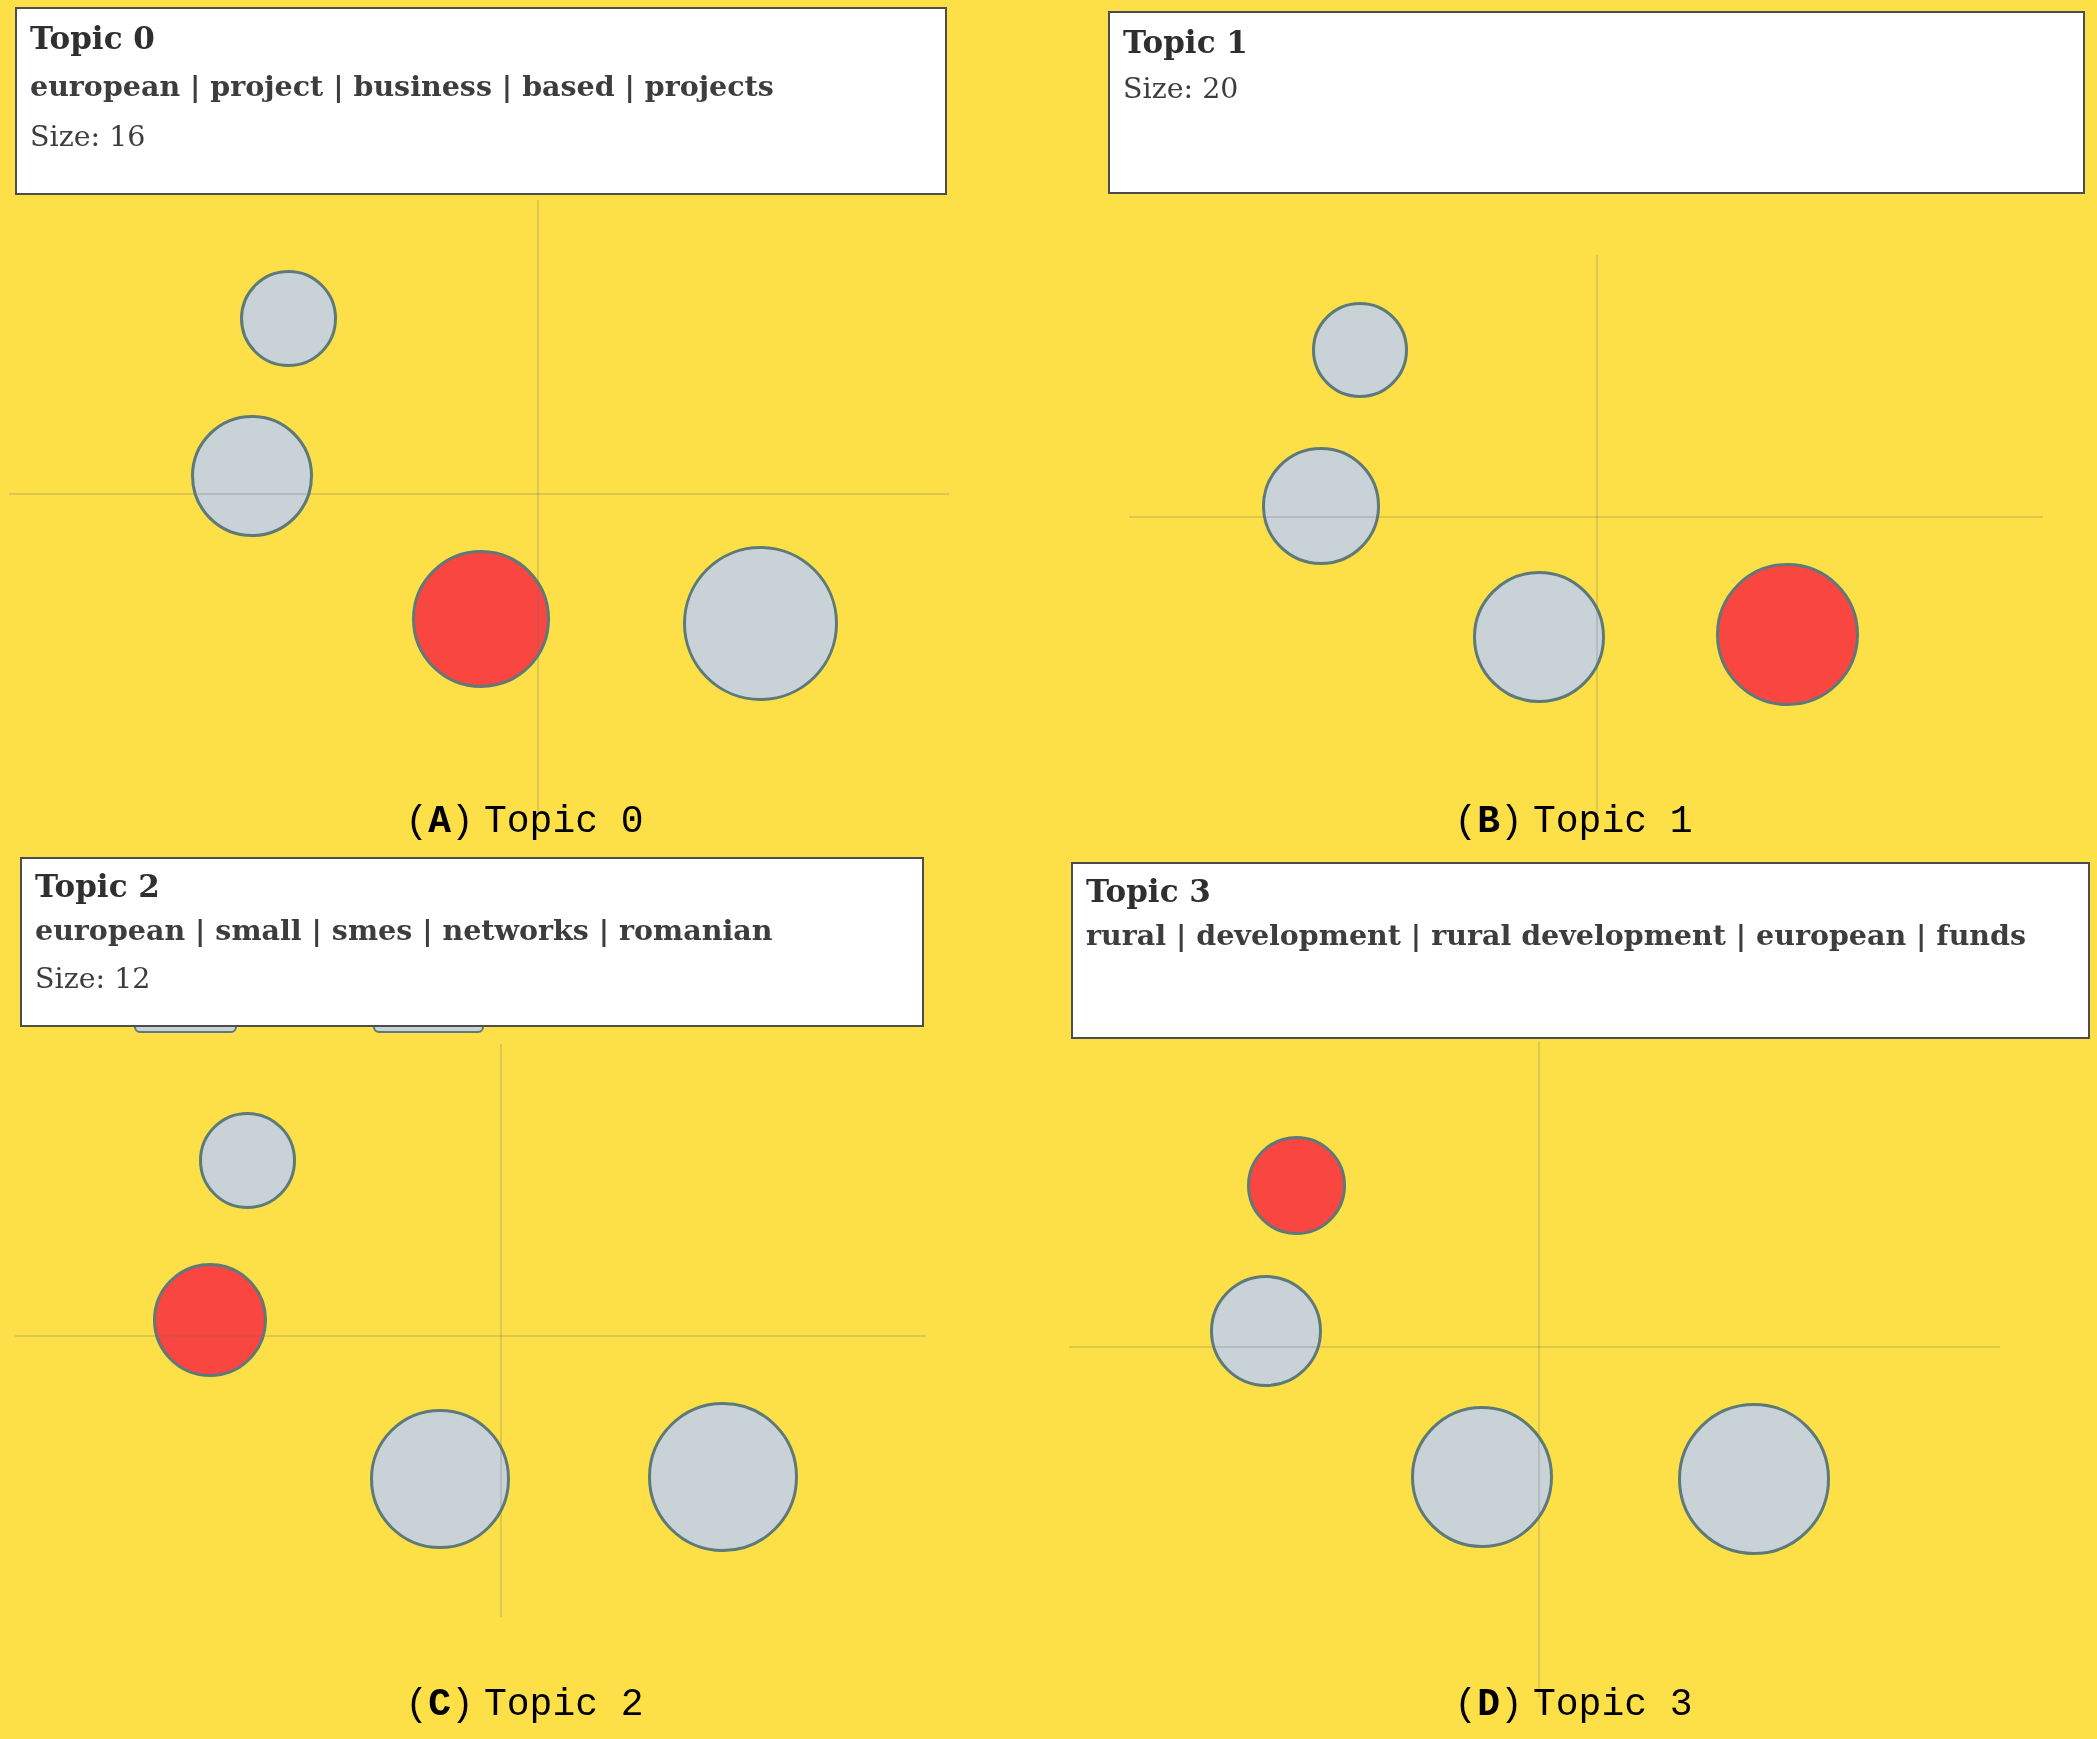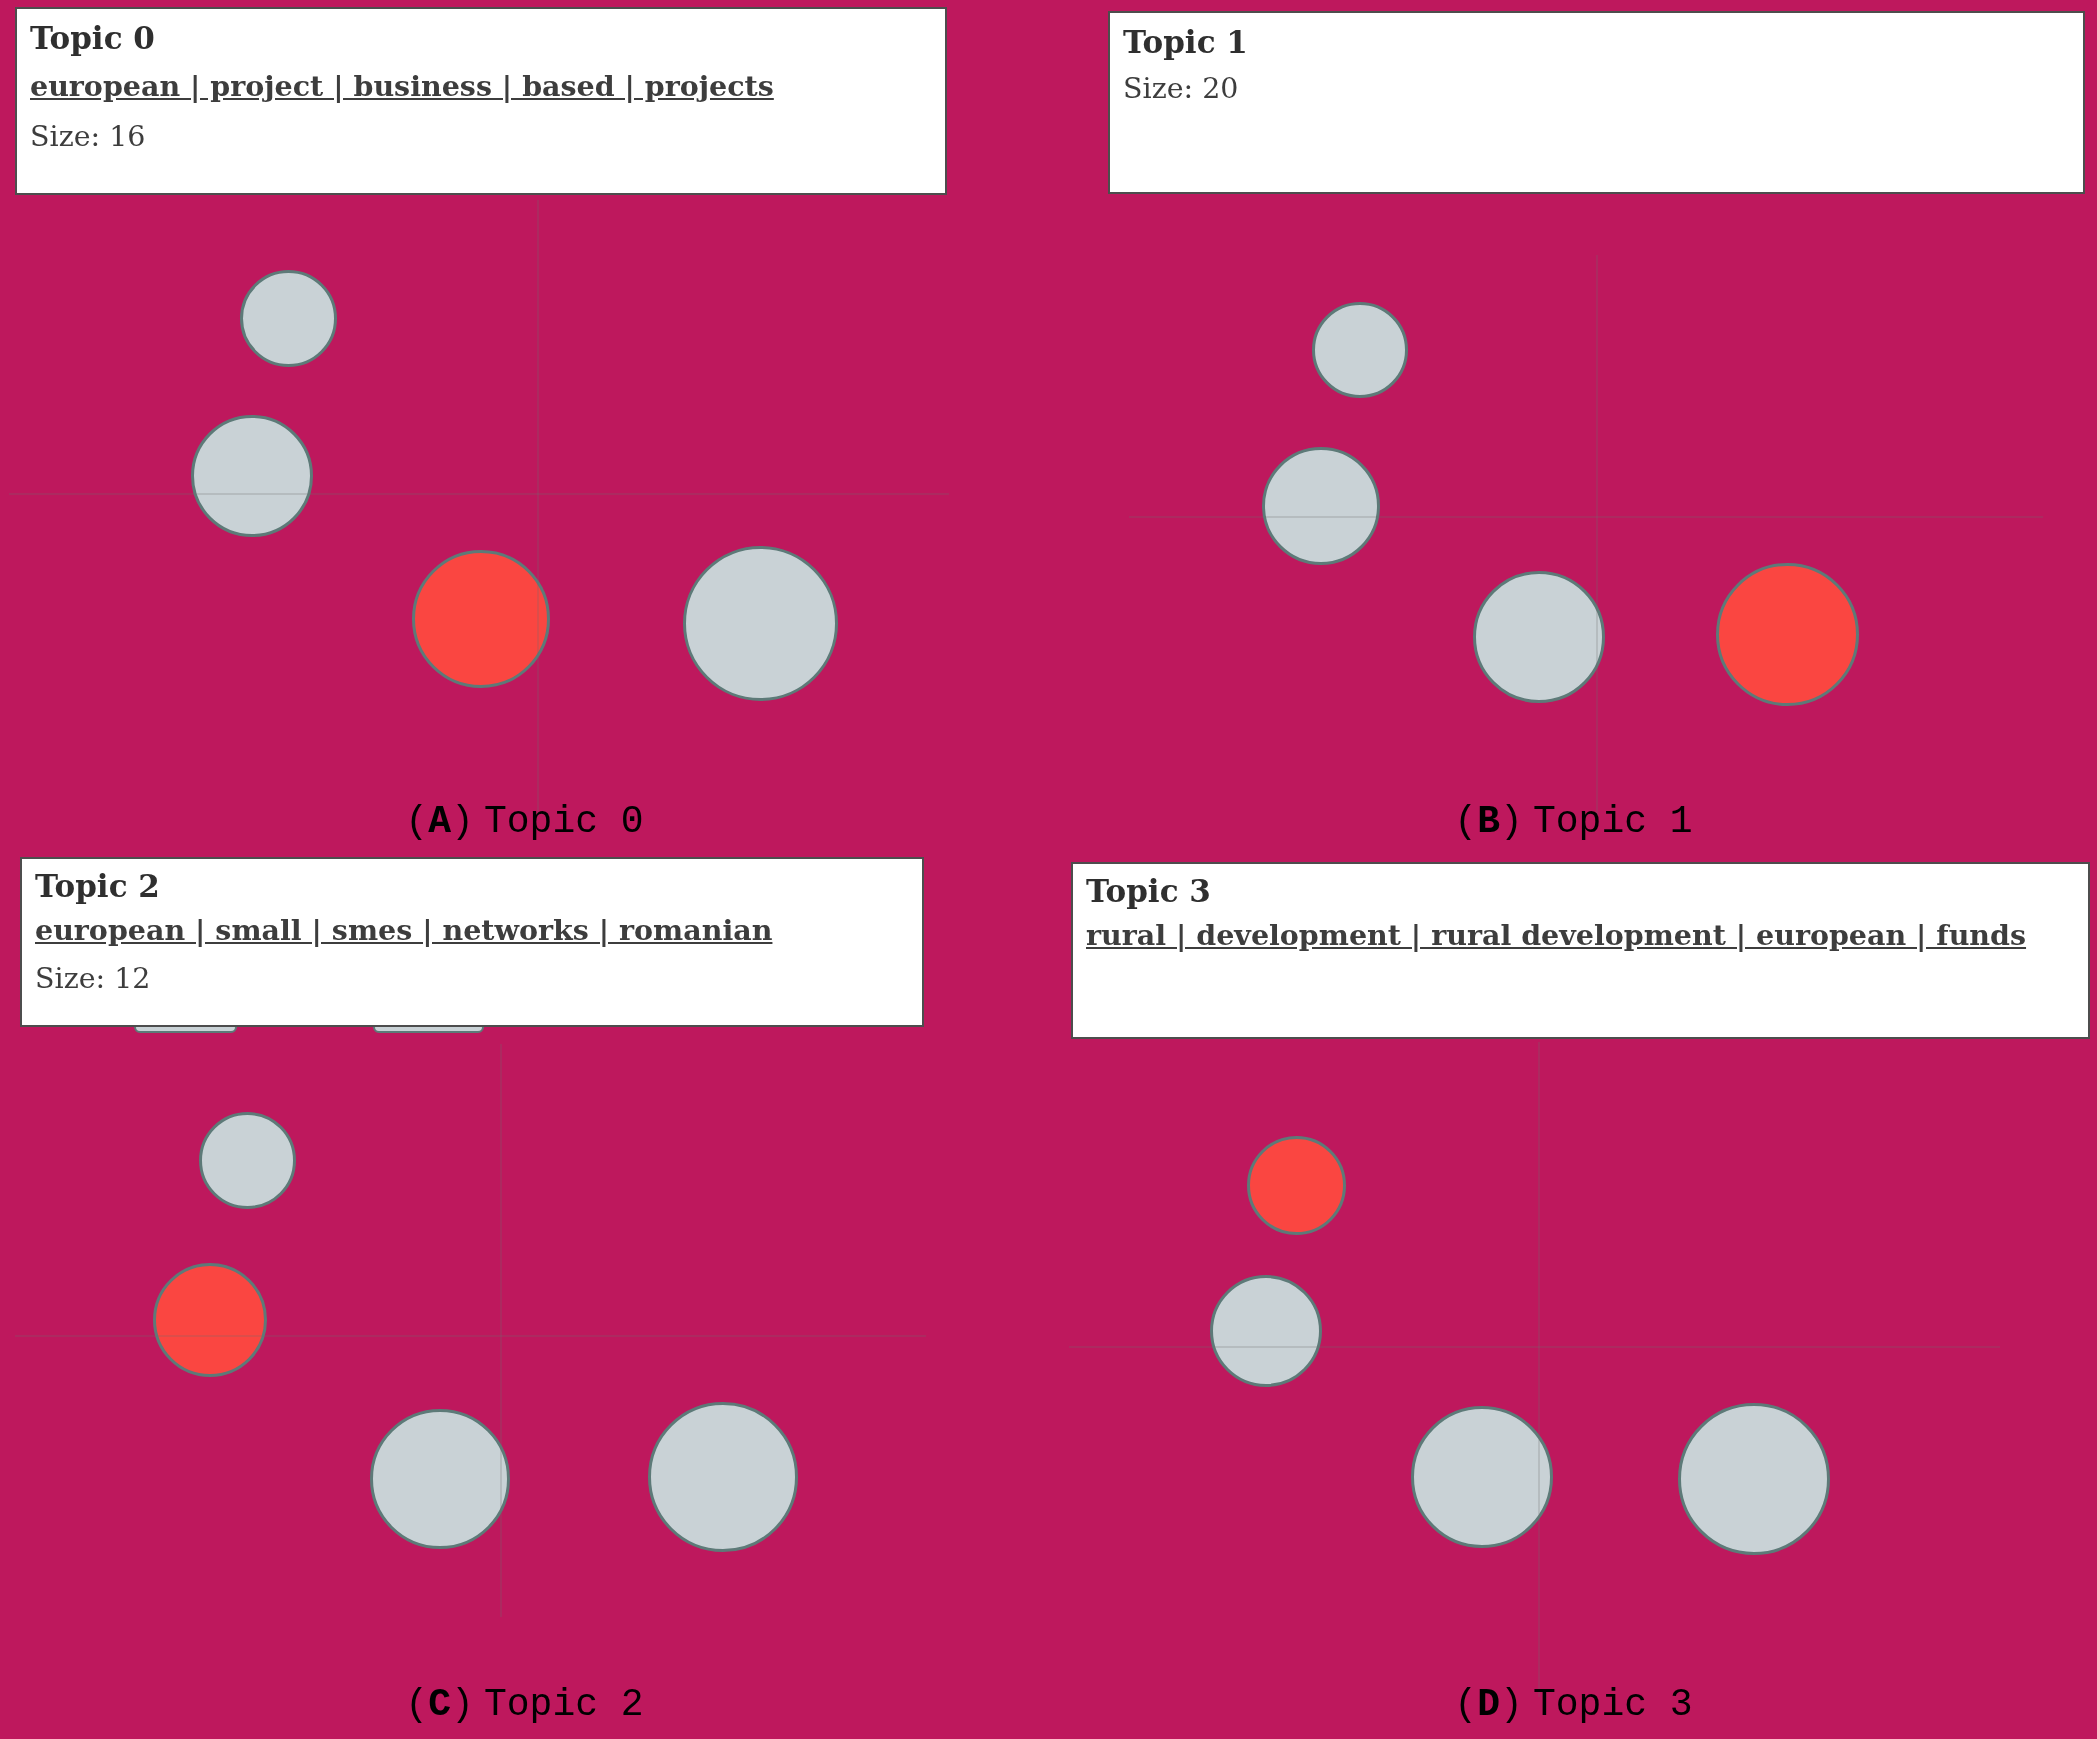--- a/index.html
+++ b/index.html
@@ -1,36 +1,36 @@
 <!DOCTYPE html>
 <html style="--red-fill: #fa4641; --gray-fill: #c9d2d6; --bubble-stroke: #5d7a78; --gridline: rgba(110,110,110,0.22); --tooltip-border: #4d4d4d; --tooltip-title: #2f2f2f; --tooltip-text: #3d3d3d; --caption-text: #000000;font-size:8px"><head>
 <meta charset="utf-8">
 <style>
   html,body{margin:0;padding:0;background:#ffffff;}
   body{width:2097px;height:1740px;font-family:"DejaVu Serif",serif;}
-  #stage{position:relative;width:2097px;height:1740px;background:#be185d;overflow:hidden;}
+  #stage{position:relative;width:2097px;height:1740px;background:#fde047;overflow:hidden;}
 
   
   .gridline{position:absolute;z-index:4;background:var(--gridline);}
 
   
   .bubble{position:absolute;z-index:3;border-radius:50%;box-sizing:border-box;
           background:var(--gray-fill);border:3px solid var(--bubble-stroke);}
   .bubble.red{background:var(--red-fill);}
 
   
   .fragment{position:absolute;z-index:2;border-radius:6px;box-sizing:border-box;
             background:var(--gray-fill);border:2.5px solid var(--bubble-stroke);}
 
   
   .tooltip{position:absolute;z-index:10;box-sizing:border-box;background:#ffffff;
            border:2.5px solid var(--tooltip-border);color:var(--tooltip-text);
            padding:8px 13px;white-space:nowrap;overflow:hidden;}
   .tt-title{font-size:31px;font-weight:700;line-height:43px;color:var(--tooltip-title);}
-  .tt-keywords{font-size:28.5px;font-weight:700;line-height:52px;text-decoration:underline;}
+  .tt-keywords{font-size:28.5px;font-weight:700;line-height:52px;}
   .tt-size{font-size:28.5px;font-weight:400;line-height:50px;}
   .tooltip-a{left:15px;top:7px;width:932px;height:188px;}
   .tooltip-b{left:1108px;top:11px;width:977px;height:183px;}
   .tooltip-c{left:20px;top:857px;width:904px;height:170px;}
   .tooltip-d{left:1071px;top:862px;width:1019px;height:177px;}
   .tooltip-c .tt-title,.tooltip-d .tt-title{line-height:39px;}
   .tooltip-c .tt-keywords,.tooltip-d .tt-keywords{line-height:48px;}
 
   
   .caption{position:absolute;z-index:10;width:1049px;text-align:center;

